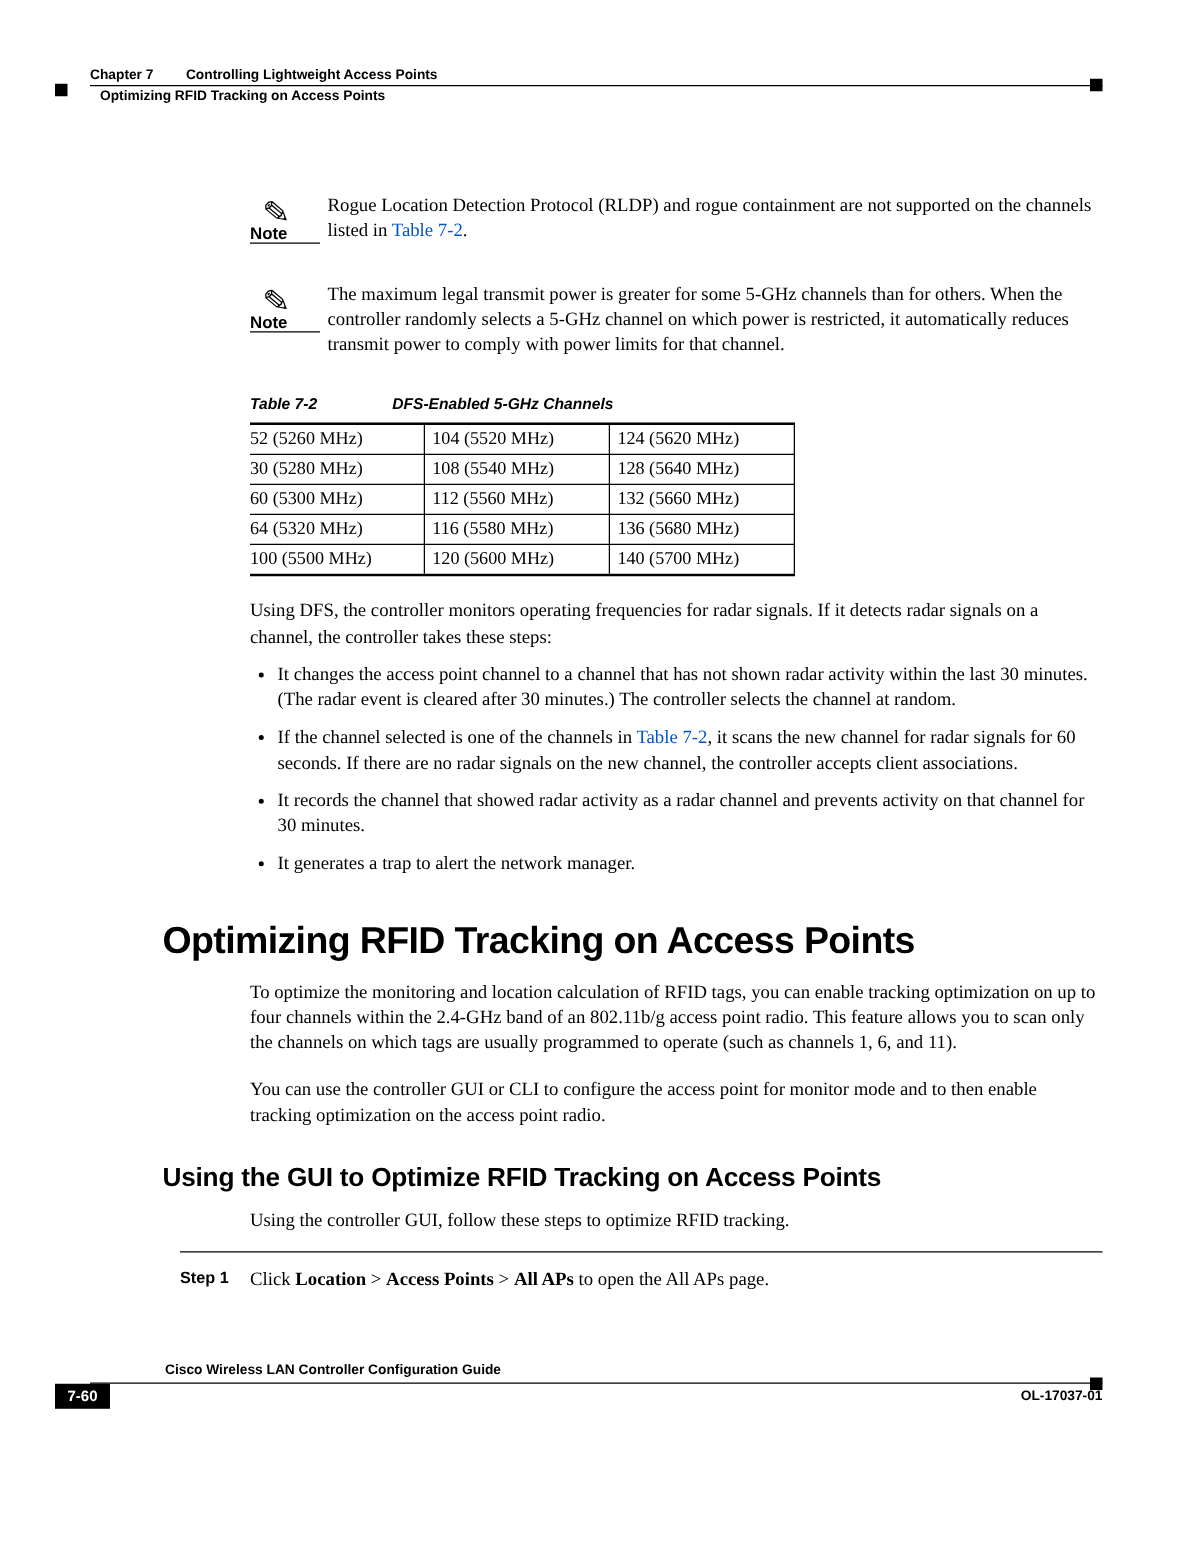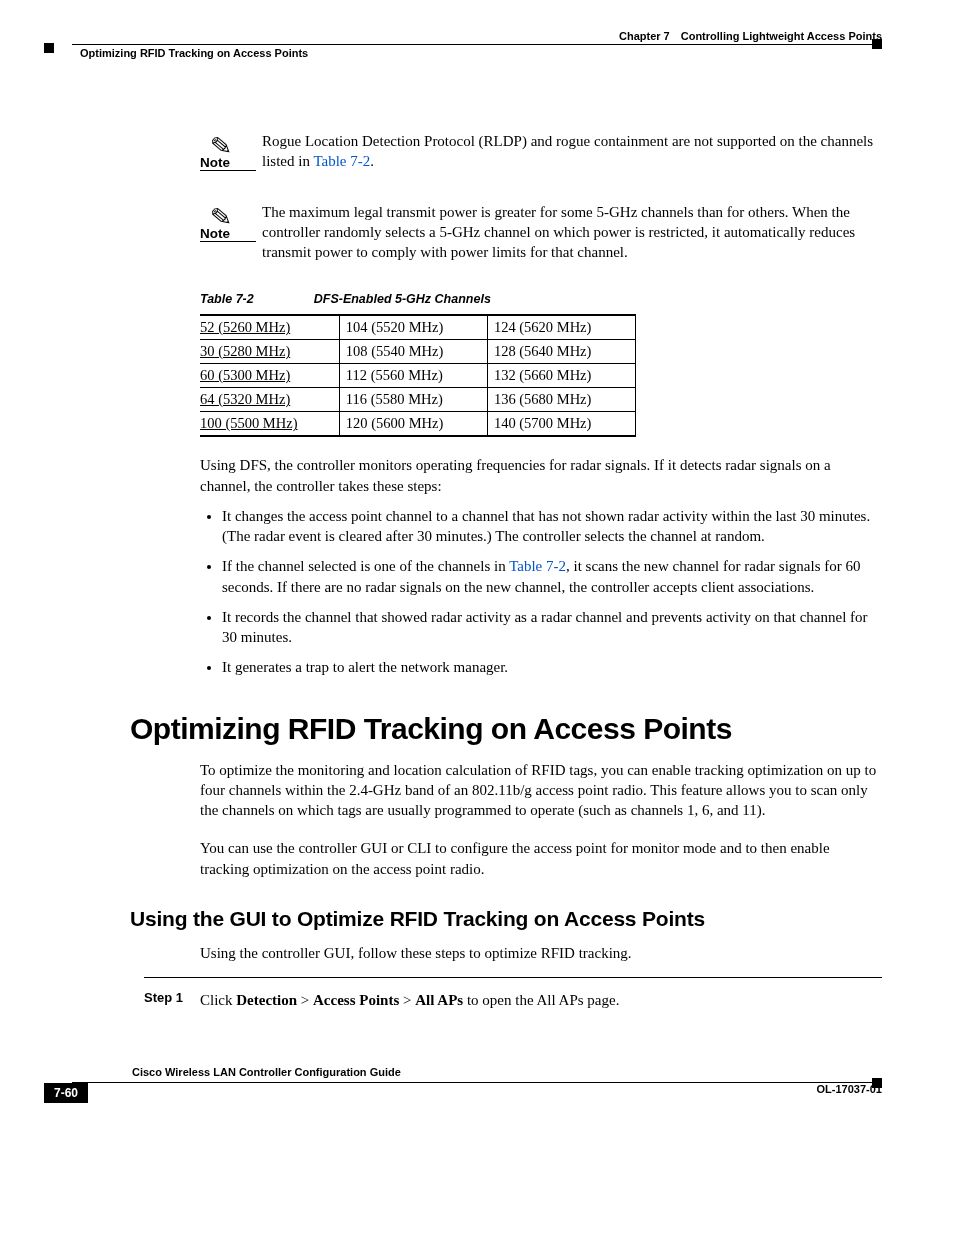--- a/index.html
+++ b/index.html
@@ -23,21 +23,21 @@
     padding-left: 8px;
     padding-bottom: 2px;
   }
   .running-head-right {
     font-family: Arial, Helvetica, sans-serif;
     font-weight: bold;
     font-size: 11px;
     padding-right: 0;
   }
   .chapter-line {
-    display:flex; gap:11px; justify-content:flex-end;
+    display:flex; gap:26px; margin-top:24px;
   }
   .content {
     margin-left: 128px;
     margin-right: 0;
   }
   .note-block {
     display: flex;
     align-items: flex-start;
     margin-top: 70px;
     margin-bottom: 30px;
@@ -82,21 +82,21 @@
     border-collapse: collapse;
     width: 436px;
   }
   table.channels td {
     border-top: 1px solid #000;
     border-bottom: 1px solid #000;
     border-right: 1px solid #000;
     padding: 3px 6px;
     font-size: 14.5px;
   }
-  table.channels tr td:first-child { border-left: none; padding-left:0;text-decoration:underline; }
+  table.channels tr td:first-child { border-left: none; padding-left:0; }
   table.channels tr:first-child td { border-top: 2px solid #000; }
   table.channels tr:last-child td { border-bottom: 2px solid #000; }
   p.body {
     line-height: 1.35;
     margin: 18px 0 10px 0;
   }
   ul.bullets {
     margin: 6px 0 16px 0;
     padding-left: 22px;
   }
@@ -151,20 +151,21 @@
     font-weight: bold;
     font-size: 11px;
     text-align:left;
     margin-top: -14px;
     margin-bottom: 4px;
     padding-left: 60px;
   }
   .footer-row {
     display:flex;
     justify-content:space-between;
+    align-items:center;
   }
   .page-badge {
     background:#000;
     color:#fff;
     font-family: Arial, Helvetica, sans-serif;
     font-weight:bold;
     font-size:12px;
     padding: 3px 10px;
     margin-left:-28px;
   }
@@ -267,21 +268,21 @@
     <p class="body" style="margin-top:10px;">To optimize the monitoring and location calculation of RFID tags, you can enable tracking optimization on up to four channels within the 2.4-GHz band of an 802.11b/g access point radio. This feature allows you to scan only the channels on which tags are usually programmed to operate (such as channels 1, 6, and 11).</p>
     <p class="body">You can use the controller GUI or CLI to configure the access point for monitor mode and to then enable tracking optimization on the access point radio.</p>
 
     <h2 class="subsection">Using the GUI to Optimize RFID Tracking on Access Points</h2>
 
     <p class="body" style="margin-top:10px;">Using the controller GUI, follow these steps to optimize RFID tracking.</p>
 
     <div class="step-block">
       <div class="step-label">Step 1</div>
       <div class="step-text">
-        <span>Click </span><b>Detection</b><span> &gt; </span><b>Access Points</b><span> &gt; </span><b>All APs</b><span> to open the All APs page.</span>
+        <span>Click </span><b>Location</b><span> &gt; </span><b>Access Points</b><span> &gt; </span><b>All APs</b><span> to open the All APs page.</span>
       </div>
     </div>
 
   </div>
 
   <div class="footer">
     <div class="footer-title">Cisco Wireless LAN Controller Configuration Guide</div>
     <div class="footer-rule">
         <span class="end-block"></span>
       </div>

